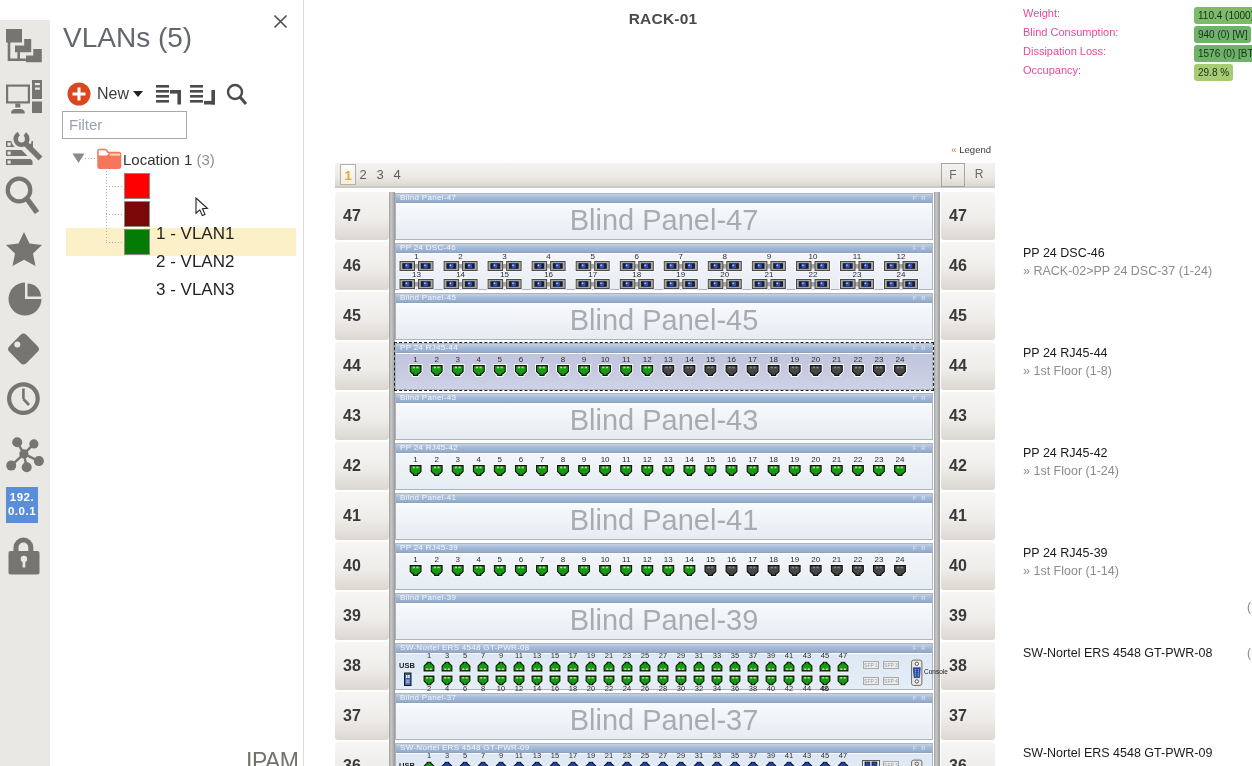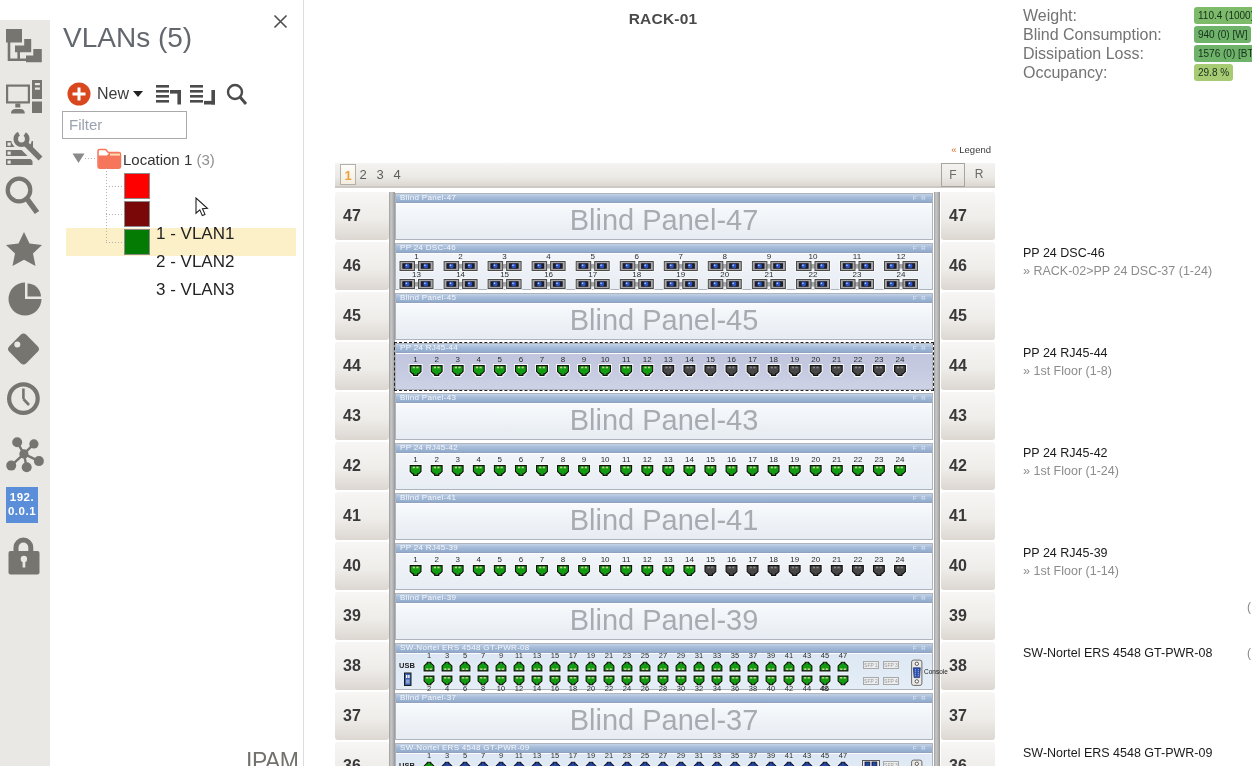--- a/index.html
+++ b/index.html
@@ -16,21 +16,21 @@
   border:1px solid #a9a9a9; font-size:15px; color:#9aa2af; padding-left:6px; line-height:26px; }
 .hl { position:absolute; left:66px; top:228px; width:230px; height:28px; background:#fbf0c8; }
 .sq { position:absolute; width:26px; height:26px; border:1px solid #8a8a8a; }
 .vlab { position:absolute; left:156px; font-size:17px; color:#242424;margin-top:48px; }
 .loctxt { position:absolute; left:123px; top:151px; font-size:15px; color:#333; }
 .dots-v { position:absolute; width:1px; background-image:repeating-linear-gradient(180deg,#b0b0b0 0 1px,transparent 1px 3px); }
 .dots-h { position:absolute; height:1px; background-image:repeating-linear-gradient(90deg,#b0b0b0 0 1px,transparent 1px 3px); }
 .ipam { position:absolute; left:246px; top:748px; font-size:23px; color:#73716c; letter-spacing:-0.5px; }
 
 .rktitle { position:absolute; left:563px; top:10px; width:200px; text-align:center; font-size:15.5px; font-weight:bold; color:#4a4a4a; letter-spacing:0.2px; }
-.statlab { position:absolute; left:1023px; font-size:16px; color:#737373;text-align:center; }
+.statlab { position:absolute; left:1023px; font-size:11px; color:#ec4899;text-align:center; }
 .statbadge { position:absolute; left:1194px; height:17px; border-radius:3px; font-size:10px;
   color:#15301c; line-height:17px; padding:0 4px; white-space:nowrap; }
 .legend { position:absolute; left:880px; top:144px; width:111px; text-align:right; font-size:9.5px; color:#3a3a3a; }
 .tabbar { position:absolute; left:335px; top:163px; width:660px; height:25px;
   background:linear-gradient(180deg,#f5f3f1 0%,#eceae6 60%,#dcd8d2 100%); border-bottom:2px solid #cdc9c2; }
 .tab1 { position:absolute; left:5px; top:1px; width:16px; height:21px; border:1px solid #b4b0a9;
   background:linear-gradient(180deg,#fefdfb,#f4ede0); color:#e8a33d; font-size:13px; font-weight:bold;
   text-align:center; line-height:21px; }
 .tabn { position:absolute; top:1px; width:14px; height:21px; color:#5d5d5d; font-size:13px; text-align:center; line-height:21px; }
 .tabF { position:absolute; left:606px; top:0px; width:24px; height:24px; border:1px solid #a8a49e; color:#6a6a6a; font-size:12px; text-align:center; line-height:23px; }

